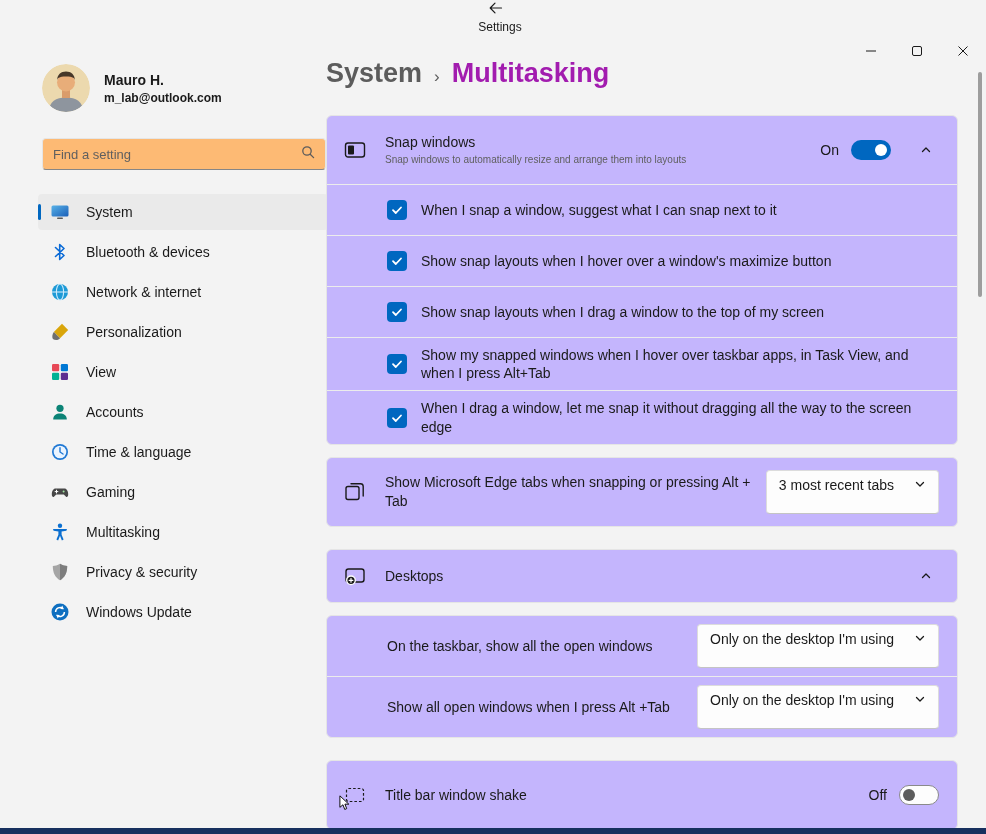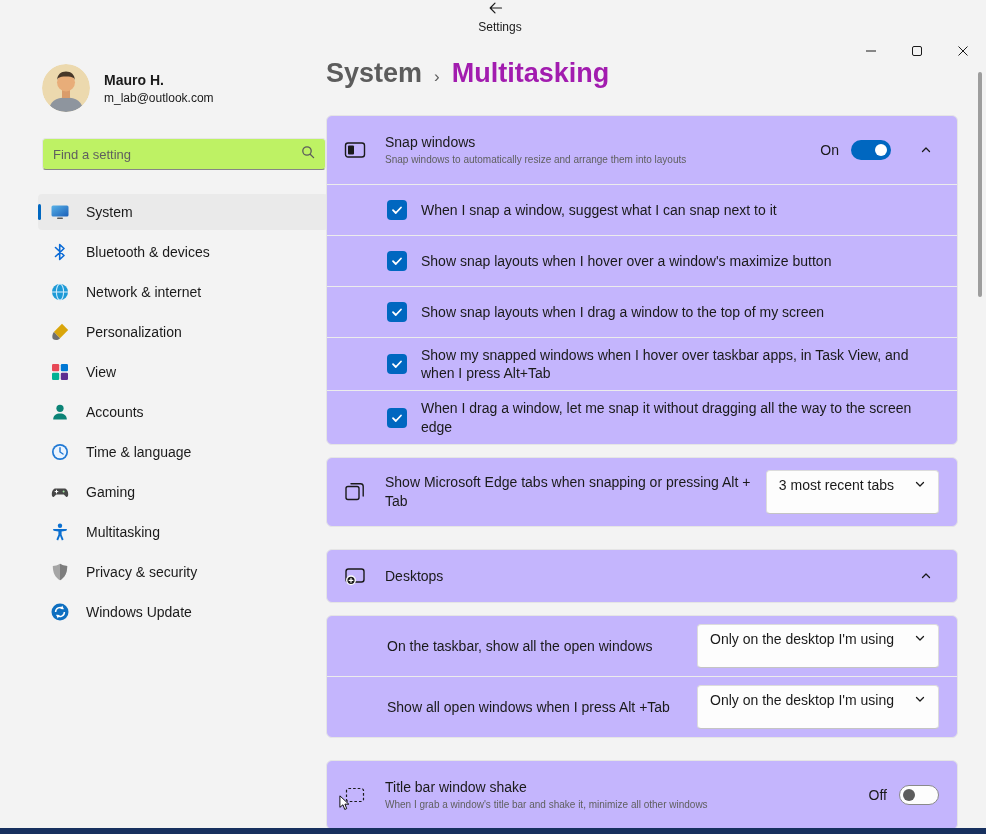--- a/index.html
+++ b/index.html
@@ -19,23 +19,23 @@
   }
   .app-title { font-size:12px; margin-left:14px; }
   .win-controls { margin-left:auto; display:flex; align-self:flex-start; }
   .win-btn { width:46px; height:34px; display:flex; align-items:center; justify-content:center; cursor:pointer; }
 
   
   .sidebar { position:absolute; top:48px; left:0; width:320px; bottom:6px; padding:12px 16px 0 14px;margin-left:24px; }
   .user { display:flex; align-items:center; gap:14px; margin:4px 0 26px 4px; }
   .avatar { width:48px; height:48px; border-radius:50%; overflow:hidden; flex:0 0 48px; }
   .user-name { font-size:14px; font-weight:700; margin-bottom:3px; }
-  .user-email { font-size:12px; }
+  .user-email { font-size:12px;font-weight:bold; }
   .searchbox {
-    height:32px; background:#bef264; border:1px solid #e5e5e5; border-bottom:1px solid #868686;
+    height:32px; background:#fdba74; border:1px solid #e5e5e5; border-bottom:1px solid #868686;
     border-radius:4px; display:flex; align-items:center; padding:0 10px; margin:0 2px 24px 4px;
   }
   .searchbox input { border:none; outline:none; flex:1; font-size:13px; background:transparent; font-family:inherit; color:#1a1a1a; }
   .searchbox input::placeholder { color:#5f5f5f; }
   .nav { }
   .nav-item {
     height:36px; display:flex; align-items:center; gap:16px; padding:0 12px;
     border-radius:4px; margin-bottom:4px; font-size:14px; position:relative; cursor:pointer;
   }
   .nav-item.selected { background:#eaeaea; }
@@ -416,21 +416,20 @@
             <rect x="2.5" y="4.5" width="17" height="13" rx="2" fill="none" stroke="#1a1a1a" stroke-width="1.2" stroke-dasharray="2.6 2"></rect>
           </svg>
         <span class="cursor-overlay">
           <svg viewBox="0 0 14 20" width="12" height="17">
               <path d="M1 1 L1 14.5 L4.6 11.5 L6.7 17 L9 16 L6.9 10.8 L11.5 10.8 Z" fill="#ffffff" stroke="#000000" stroke-width="1.1"></path>
             </svg>
         </span>
       </span>
       <div class="titles">
         <div class="setting-title">Title bar window shake</div>
-        <div class="setting-desc">When I grab a window's title bar and shake it, minimize all other windows</div>
       </div>
       <span class="state-label">Off</span>
       <span class="toggle off"></span>
     </div>
   </div>
 </div>
 
 <div class="scroll-thumb"></div>
 <div class="bottom-strip"></div>
 

